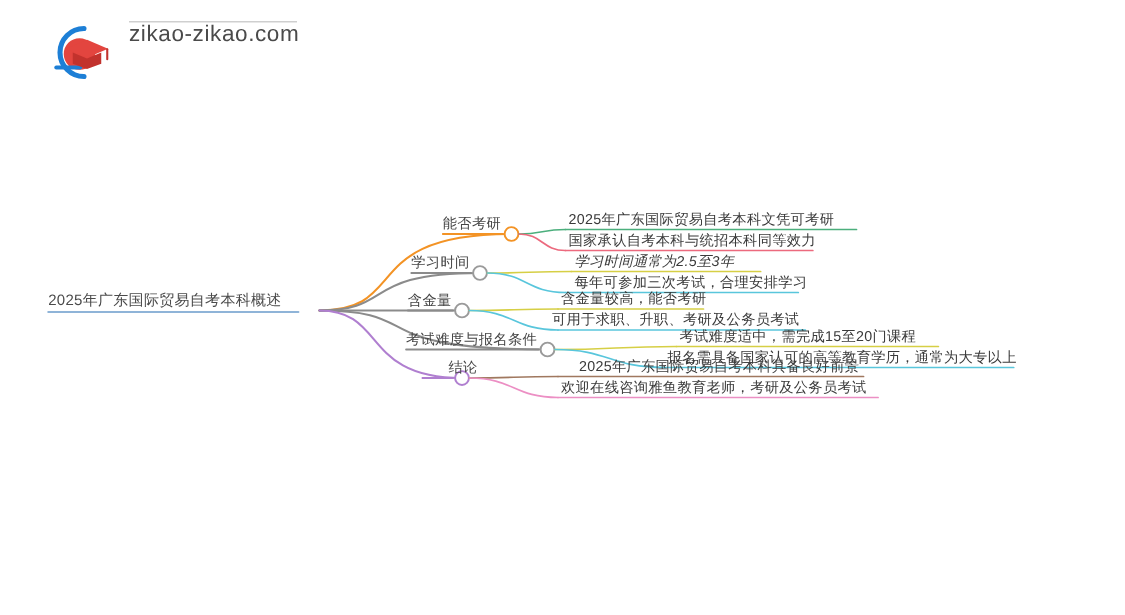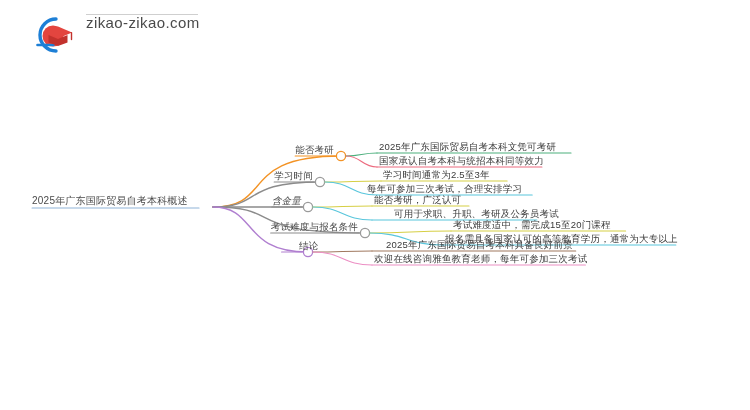--- a/index.html
+++ b/index.html
@@ -148,25 +148,25 @@
       <path d="M372 251 L575.7 251" fill="none" stroke="#a0785f" stroke-width="1.15" stroke-linecap="round"></path>
       <path d="M313 252 C342.5 252, 342.5 265, 372 265" fill="none" stroke="#ec8fc4" stroke-width="1.15" stroke-linecap="round"></path>
       <path d="M372 265 L585.4 265" fill="none" stroke="#ec8fc4" stroke-width="1.15" stroke-linecap="round"></path>
     </svg>
   <div id="labels">
       <div class="node-label root-label" style="left: 32.1px; top: 195px;">2025年广东国际贸易自考本科概述</div>
       <div class="node-label branch-label" style="left: 295.2px; top: 144px;">能否考研</div>
       <div class="node-label leaf-label" style="left: 379px; top: 141px;">2025年广东国际贸易自考本科文凭可考研</div>
       <div class="node-label leaf-label" style="left: 379px; top: 155px;">国家承认自考本科与统招本科同等效力</div>
       <div class="node-label branch-label" style="left: 274.2px; top: 170px;">学习时间</div>
-      <div class="node-label leaf-label" style="left: 383px; top: 169px;">学习时间通常为2.5至3年</div>
-      <div class="node-label leaf-label" style="left: 367px; top: 183px;">每年可参加三次考试，合理安排学习</div>
-      <div class="node-label branch-label" style="left: 271.9px; top: 195px; font-style: italic;">含金量</div>
-      <div class="node-label leaf-label" style="left: 374px; top: 194px;">能否考研，广泛认可</div>
-      <div class="node-label leaf-label" style="left: 394px; top: 208px;">可用于求职、升职、考研及公务员考试</div>
+      <div class="node-label leaf-label" style="left: 383px; top: 169px; font-style: italic;">学习时间通常为2.5至3年</div>
+      <div class="node-label leaf-label" style="left: 383px; top: 183px;">每年可参加三次考试，合理安排学习</div>
+      <div class="node-label branch-label" style="left: 271.9px; top: 195px;">含金量</div>
+      <div class="node-label leaf-label" style="left: 374px; top: 194px;">含金量较高，能否考研</div>
+      <div class="node-label leaf-label" style="left: 368px; top: 208px;">可用于求职、升职、考研及公务员考试</div>
       <div class="node-label branch-label" style="left: 270.7px; top: 221px;">考试难度与报名条件</div>
       <div class="node-label leaf-label" style="left: 453px; top: 219px;">考试难度适中，需完成15至20门课程</div>
       <div class="node-label leaf-label" style="left: 445px; top: 233px;">报名需具备国家认可的高等教育学历，通常为大专以上</div>
       <div class="node-label branch-label" style="left: 299px; top: 240px;">结论</div>
       <div class="node-label leaf-label" style="left: 374px; top: 239px; margin-left: 12px;">2025年广东国际贸易自考本科具备良好前景</div>
-      <div class="node-label leaf-label" style="left: 374px; top: 253px;">欢迎在线咨询雅鱼教育老师，每年可参加三次考试</div>
+      <div class="node-label leaf-label" style="left: 374px; top: 253px;">欢迎在线咨询雅鱼教育老师，考研及公务员考试</div>
     </div>
 </div>
 
 </body></html>

